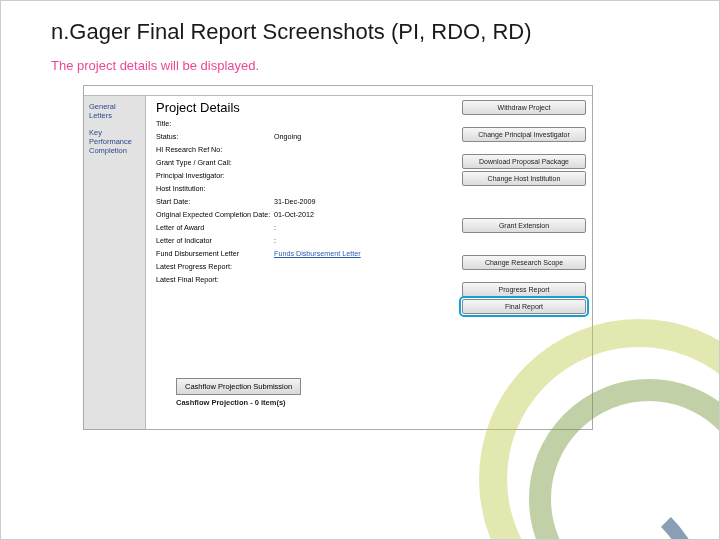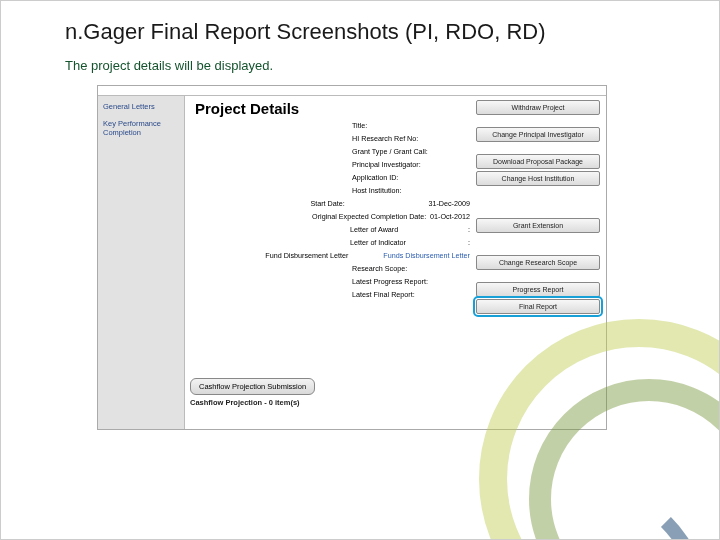--- a/index.html
+++ b/index.html
@@ -1,37 +1,37 @@
 <!DOCTYPE html>
 <html><head>
 <meta charset="utf-8">
 <style>
   * { box-sizing: border-box; margin: 0; padding: 0; }
   body { width: 720px; height: 540px; font-family: Arial, sans-serif; background: #fff; position: relative; overflow: hidden; border: 1px solid #ccc; }
-  .slide { width: 100%; height: 100%; position: relative; padding: 18px 40px 0 64px; }
+  .slide { width: 100%; height: 100%; position: relative; padding: 18px 40px 0 50px; }
   .title { font-size: 22px; color: #1a1a1a; margin-bottom: 12px; font-weight: normal; }
-  .body-text { font-size: 13px; color: #14532d; line-height: 1.35; margin-bottom: 10px; }
+  .body-text { font-size: 13px; color: #ec4899; line-height: 1.35; margin-bottom: 10px; }
   .screenshot { width: 510px; height: 345px; border: 1px solid #aaa; margin-left: 32px; background: #fff; position: relative; font-size: 8px; }
   .ss-header { height: 10px; background: #fff; border-bottom: 1px solid #bbb; }
   .ss-body { display: flex; height: calc(100% - 10px); }
-  .ss-sidebar { width: 87px; background: #e2e2e2; padding: 6px 5px; border-right: 1px solid #bbb; }
+  .ss-sidebar { width: 62px; background: #e2e2e2; padding: 6px 5px; border-right: 1px solid #bbb; }
   .ss-sidebar-item { color: #2a4a8a; font-size: 7.5px; margin-bottom: 8px; line-height: 1.2; cursor: pointer; }
   .ss-main { flex: 1; display: flex; padding: 4px 6px 4px 10px; }
   .ss-fields { flex: 1; }
-  .ss-section-title { font-weight: bold; font-size: 15px; margin-bottom: 4px; color: #000; }
-  .ss-row { display: flex; margin-bottom: 3px; min-height: 10px; align-items: center; justify-content: flex-end; }
+  .ss-section-title { font-weight: normal; font-size: 13px; margin-bottom: 4px; color: #000; }
+  .ss-row { display: flex; margin-bottom: 3px; min-height: 10px; align-items: center; }
   .ss-label { width: 118px; color: #000; font-size: 7.2px; line-height: 1.1; }
   .ss-value { color: #000; font-size: 7.2px; }
-  .ss-value.link { color: #2a5db0; cursor: pointer; }
+  .ss-value.link { color: #2a5db0; text-decoration: underline; cursor: pointer; }
   .ss-actions { width: 130px; display: flex; flex-direction: column; gap: 2px; padding-left: 6px; }
   .ss-btn { background: linear-gradient(#f7f7f7,#dcdcdc); border: 1px solid #888; border-radius: 2px; font-size: 7px; padding: 3px 2px; text-align: center; color: #222; cursor: pointer; }
   .ss-btn.spacer { visibility: hidden; }
   .ss-btn.highlight { outline: 2px solid #17a0d8; outline-offset: 1px; }
   .ss-bottom { position: absolute; left: 92px; bottom: 22px; right: 10px; }
-  .ss-bottom-btn { background: linear-gradient(#f3f3f3,#d9d9d9); border: 1px solid #888; border-radius: 6px; font-size: 7.5px; padding: 3px 8px; display: inline-block; margin-bottom: 3px; cursor: pointer; }
+  .ss-bottom-btn { background: linear-gradient(#f3f3f3,#d9d9d9); border: 1px solid #888; border-radius: 0; font-size: 7.5px; padding: 3px 8px; display: inline-block; margin-bottom: 3px; cursor: pointer; }
   .ss-bottom-text { font-size: 7.5px; font-weight: bold; color: #222; }
   .deco { position: absolute; right: -90px; bottom: -120px; width: 360px; height: 360px; pointer-events: none; }
   .deco .ring1 { position: absolute; width: 320px; height: 320px; border: 28px solid rgba(190,205,80,0.45); border-radius: 50%; right: 10px; bottom: 20px; }
   .deco .ring2 { position: absolute; width: 240px; height: 240px; border: 22px solid rgba(120,150,60,0.45); border-radius: 50%; right: 40px; bottom: 40px; }
   .deco .arc { position: absolute; width: 260px; height: 260px; border: 14px solid rgba(40,80,120,0.55); border-radius: 50%; right: 100px; bottom: -80px; border-top-color: transparent; border-left-color: transparent; }
 </style>
 </head>
 <body>
 
 <div class="slide">
@@ -49,33 +49,33 @@
       </div>
       <div class="ss-main">
         <div class="ss-fields">
           <div class="ss-section-title">Project Details</div>
           <div id="rows-container">
               <div class="ss-row">
                 <div class="ss-label">Title:</div>
                 <div class="ss-value"></div>
               </div>
               <div class="ss-row">
+                <div class="ss-label">Status:</div>
+                <div class="ss-value">Ongoing</div>
+              </div>
+              <div class="ss-row">
                 <div class="ss-label">HI Research Ref No:</div>
                 <div class="ss-value"></div>
               </div>
               <div class="ss-row">
                 <div class="ss-label">Grant Type / Grant Call:</div>
                 <div class="ss-value"></div>
               </div>
               <div class="ss-row">
                 <div class="ss-label">Principal Investigator:</div>
-                <div class="ss-value"></div>
-              </div>
-              <div class="ss-row">
-                <div class="ss-label">Application ID:</div>
                 <div class="ss-value"></div>
               </div>
               <div class="ss-row">
                 <div class="ss-label">Host Institution:</div>
                 <div class="ss-value"></div>
               </div>
               <div class="ss-row">
                 <div class="ss-label">Start Date:</div>
                 <div class="ss-value">31-Dec-2009</div>
               </div>
@@ -87,24 +87,20 @@
                 <div class="ss-label">Letter of Award</div>
                 <div class="ss-value">:</div>
               </div>
               <div class="ss-row">
                 <div class="ss-label">Letter of Indicator</div>
                 <div class="ss-value">:</div>
               </div>
               <div class="ss-row">
                 <div class="ss-label">Fund Disbursement Letter</div>
                 <div class="ss-value link">Funds Disbursement Letter</div>
-              </div>
-              <div class="ss-row">
-                <div class="ss-label">Research Scope:</div>
-                <div class="ss-value"></div>
               </div>
               <div class="ss-row">
                 <div class="ss-label">Latest Progress Report:</div>
                 <div class="ss-value"></div>
               </div>
               <div class="ss-row">
                 <div class="ss-label">Latest Final Report:</div>
                 <div class="ss-value"></div>
               </div>
             </div>

